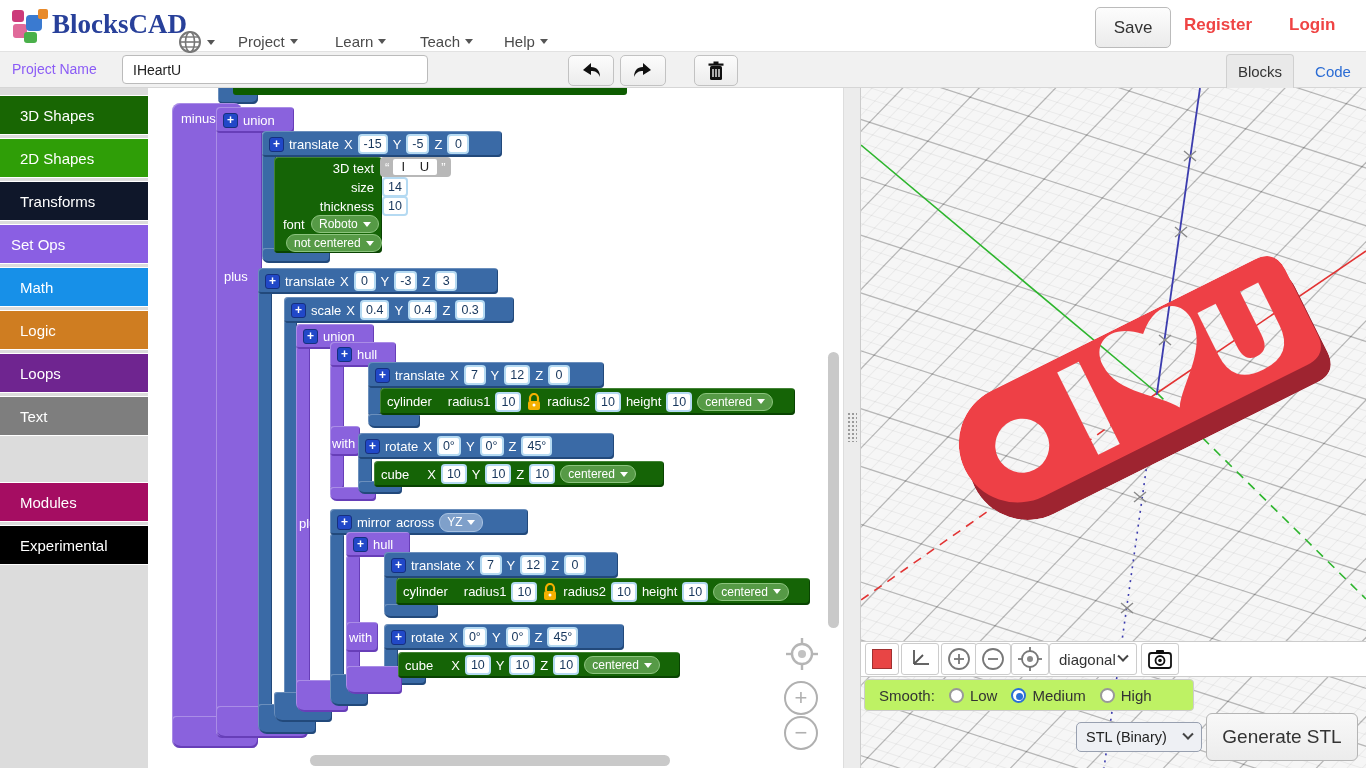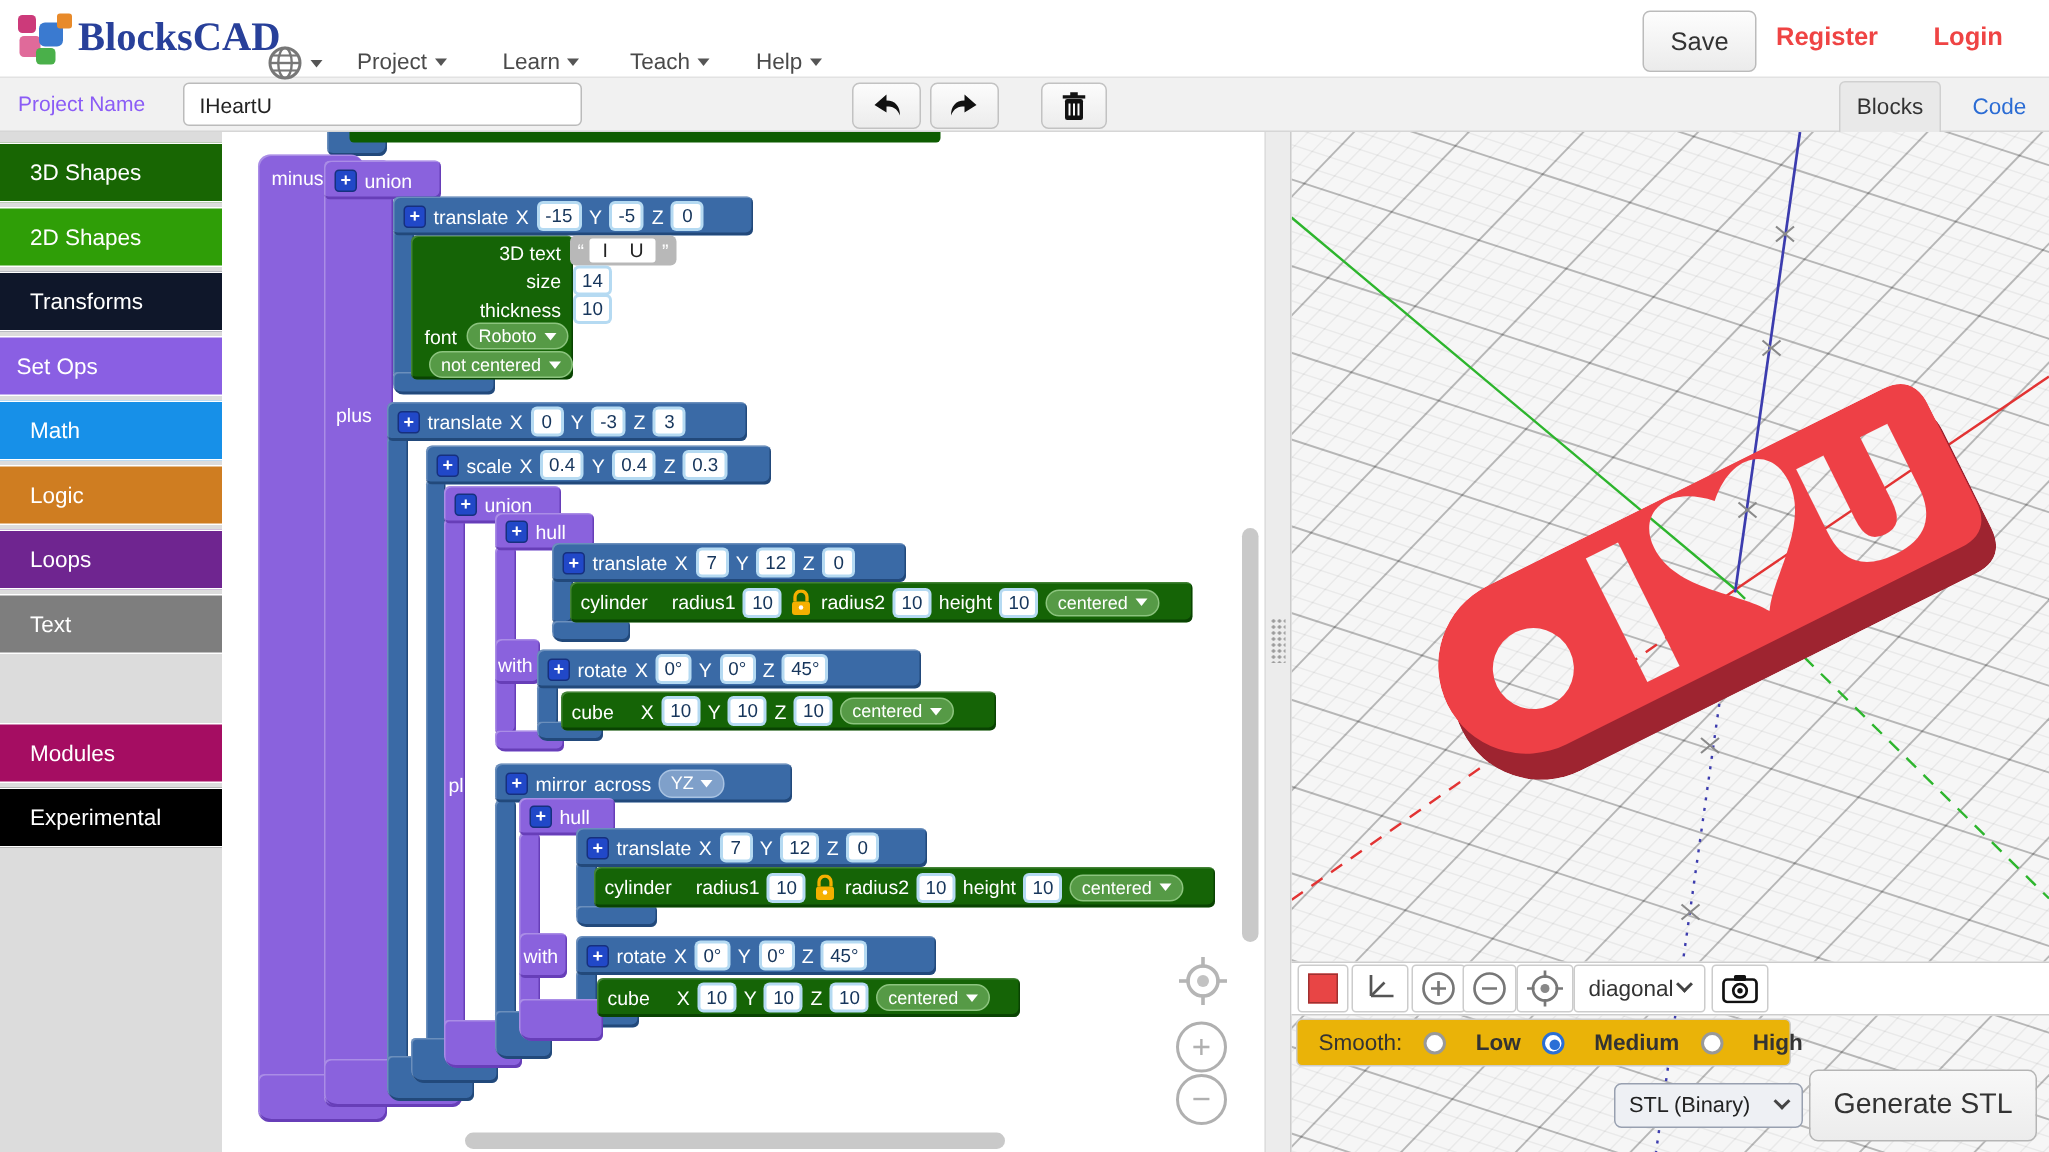--- a/index.html
+++ b/index.html
@@ -51,22 +51,22 @@
   .glabel-r { position:absolute; text-align:right; color:#fff; font-size:13px; }
 
   
   .sb { background:#c9c9c9; border-radius:6px; position:absolute; cursor:pointer; }
   .wszoom { position:absolute; border-radius:50%; border:2px solid #b0b0b0; color:#b0b0b0; display:flex; align-items:center; justify-content:center; font-size:22px; background:transparent; cursor:pointer; }
 
   
   #viewport { left:861px; top:88px; width:505px; height:680px; background:#f6f6f6; z-index:2; }
   #vpbar1 { left:861px; top:641px; width:505px; height:36px; background:#fff; border-top:1px solid #ccc; border-bottom:1px solid #ccc; z-index:10; }
   .vbtn { position:absolute; top:1px; height:32px; background:#fff; border:1px solid #ccc; border-radius:3px; display:flex; align-items:center; justify-content:center; cursor:pointer; }
-  #smooth-panel { left:864px; top:679px; width:330px; height:32px; background:#eab308; border:1px solid #ccc; border-radius:4px; display:flex; align-items:center; gap:14px; padding:0 14px; z-index:10; }
-  .radio-group { display:flex; align-items:center; gap:20px; cursor:pointer;font-weight:bold; }
+  #smooth-panel { left:864px; top:679px; width:330px; height:32px; background:#bef264; border:1px solid #ccc; border-radius:4px; display:flex; align-items:center; gap:14px; padding:0 14px; z-index:10; }
+  .radio-group { display:flex; align-items:center; gap:6px; cursor:pointer; }
   .radio { width:15px; height:15px; border-radius:50%; border:2px solid #999; background:#fff; position:relative; }
   .radio.checked { border-color:#2a6fd6; }
   .radio.checked::after { content:""; position:absolute; left:3px; top:3px; width:7px; height:7px; border-radius:50%; background:#2a6fd6; }
   .rlabel { font-size:15px; color:#333; }
   .big-btn { position:absolute; background:linear-gradient(#f8f8f8,#ececec); border:1px solid #b5b5b5; border-radius:6px; font-size:19px; color:#333; display:flex; align-items:center; justify-content:center; cursor:pointer; z-index:10; }
   #stl-select { position:absolute; left:1076px; top:722px; width:126px; height:30px; background:#eef0f4; border:1px solid #98a0b0; border-radius:5px; font-size:14.5px; color:#222; display:flex; align-items:center; justify-content:space-between; padding:0 9px; cursor:pointer; z-index:10; }
   .chev { width:8px; height:8px; border-right:2px solid #444; border-bottom:2px solid #444; transform:rotate(45deg) translate(-2px,-2px); }
 </style>
 </head>
 <body>
@@ -108,21 +108,21 @@
       <span>Help</span>
         <span class="caret"></span>
     </div>
     <div class="abs nav-btn" style="left:1095px;top:7px;width:76px;height:41px">Save</div>
     <span class="abs nav-link" style="left:1184px;top:15px">Register</span>
     <span class="abs nav-link" style="left:1289px;top:15px">Login</span>
   </div>
 
   <div id="toolbar" class="abs">
     <span class="abs tb-label" style="left:12px;top:9px">Project Name</span>
-    <input id="project-input" class="abs" style="left: 122px; top: 3px; width: 266px; height: 29px;" value="IHeartU">
+    <input id="project-input" class="abs" style="left: 122px; top: 3px; width: 306px; height: 29px;" value="IHeartU">
     <div class="abs icon-btn" style="left:568px;top:3px;width:46px;height:31px">
       <svg width="24" height="20" viewBox="0 0 24 20">
         <path d="M4 9 L12 2 L12 6 C18 6 21 10 21 16 C19 11 16 10 12 10 L12 14 Z" fill="#111"></path>
       </svg>
     </div>
     <div class="abs icon-btn" style="left:620px;top:3px;width:46px;height:31px">
       <svg width="24" height="20" viewBox="0 0 24 20">
         <path d="M20 9 L12 2 L12 6 C6 6 3 10 3 16 C5 11 8 10 12 10 L12 14 Z" fill="#111"></path>
       </svg>
     </div>

